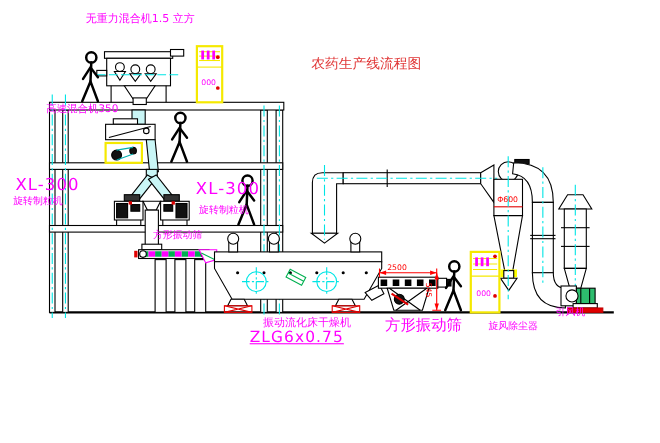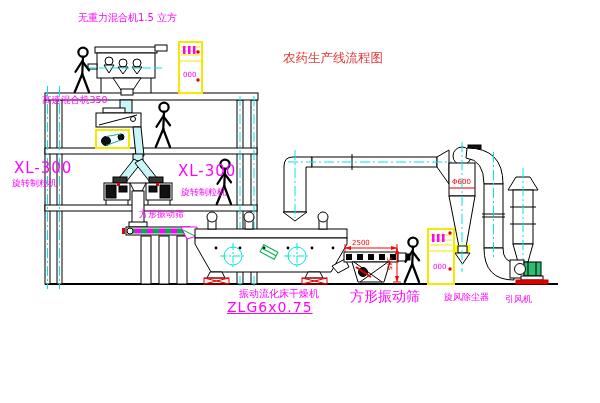--- a/index.html
+++ b/index.html
@@ -280,20 +280,20 @@
   <span class="lbl" style="left:42px;top:95px;font-size:9.5px;">高速混合机350</span>
   <span class="lbl model" style="left:14px;top:161px;font-size:15px;">XL-300</span>
   <span class="lbl" style="left:12px;top:179px;font-size:9px;">旋转制粒机</span>
   <span class="lbl model" style="left:178px;top:164px;font-size:15px;">XL-300</span>
   <span class="lbl" style="left:181px;top:188px;font-size:9px;">旋转制粒机</span>
   <span class="lbl" style="left:139px;top:210px;font-size:9px;">方形振动筛</span>
   <span class="lbl" style="left:239px;top:289px;font-size:10px;">振动流化床干燥机</span>
   <span class="lbl model" style="left:227px;top:300px;font-size:14px;text-decoration:underline;">ZLG6x0.75</span>
   <span class="lbl" style="left:350px;top:289px;font-size:14px;">方形振动筛</span>
   <span class="lbl" style="left:444px;top:293px;font-size:9px;">旋风除尘器</span>
-  <span class="lbl" style="left:505px;top:295px;font-size:9px;text-align:center;">引风机</span>
+  <span class="lbl" style="left:505px;top:280px;font-size:9px;text-align:center;">引风机</span>
   <span class="lbl dim" style="left:452px;top:179px;font-size:7px;">Φ600</span>
   <span class="lbl dim" style="left:352px;top:240px;font-size:7px;">2500</span>
   <span class="lbl dim vtext" style="left:392px;top:257px;font-size:7px;">545</span>
   <span class="lbl" style="left:183px;top:72px;font-size:7px;">000</span>
   <span class="lbl" style="left:433px;top:264px;font-size:7px;">000</span>
 
 </div>
 
 </body></html>

